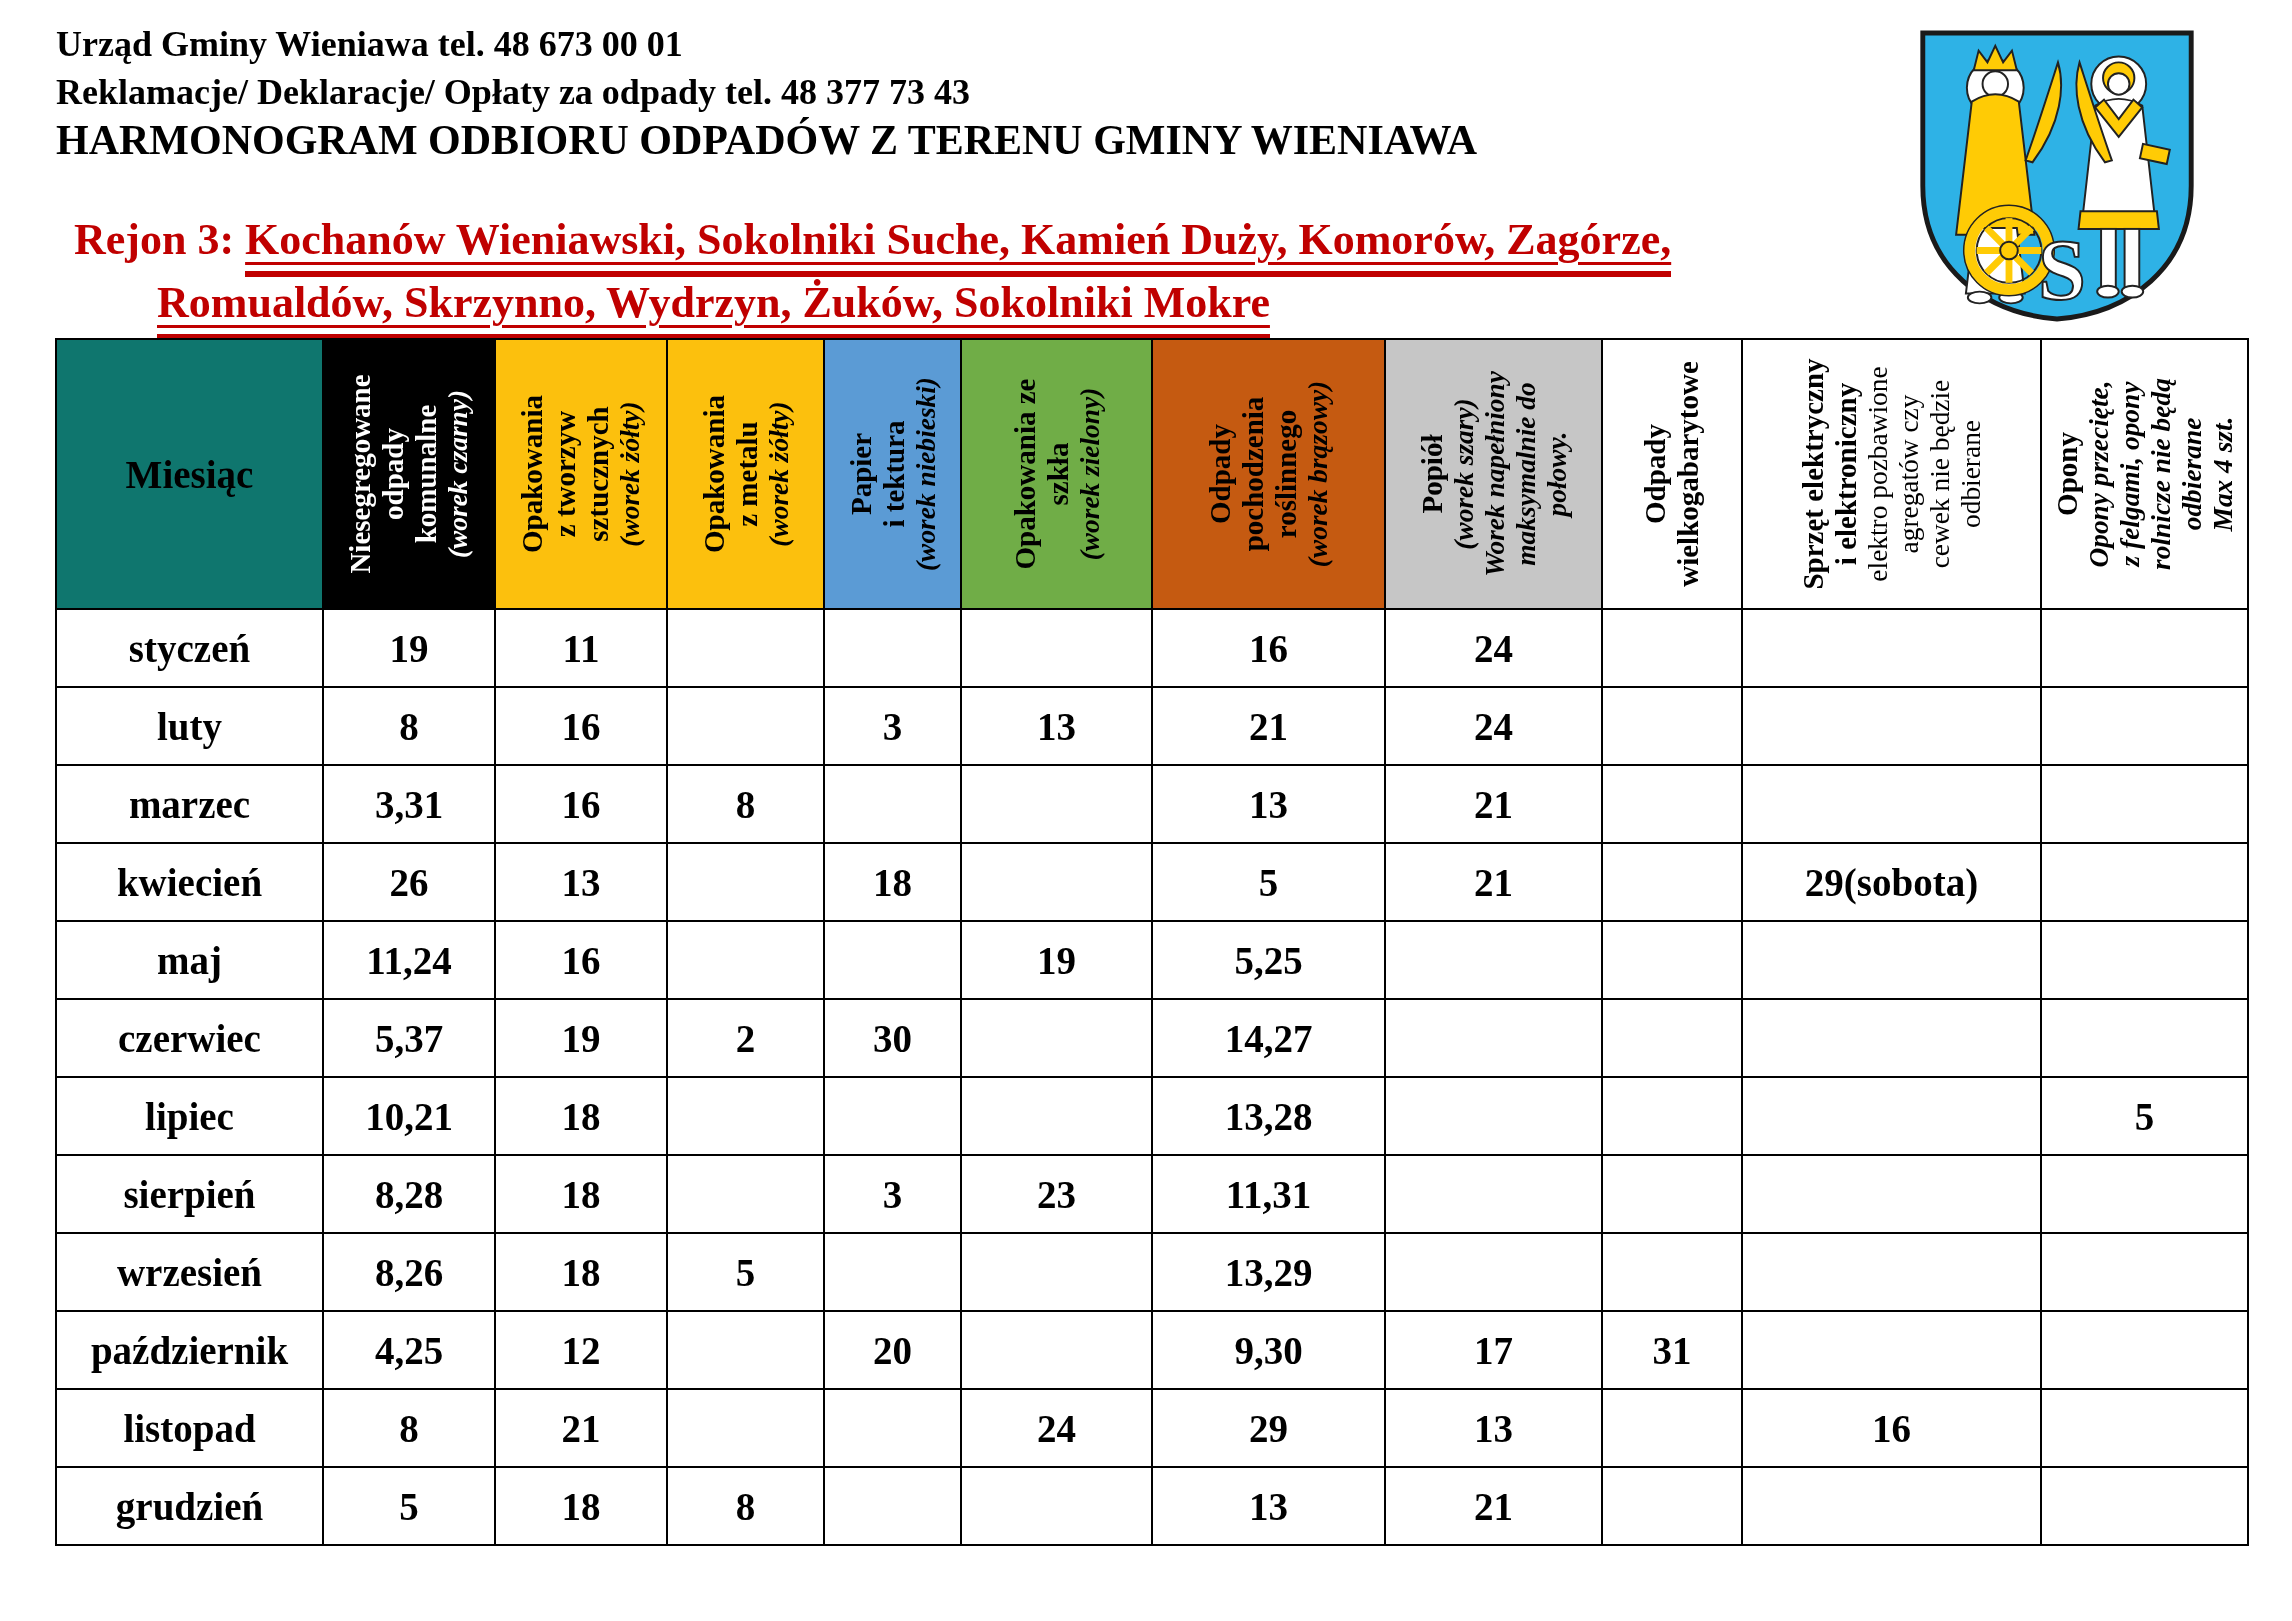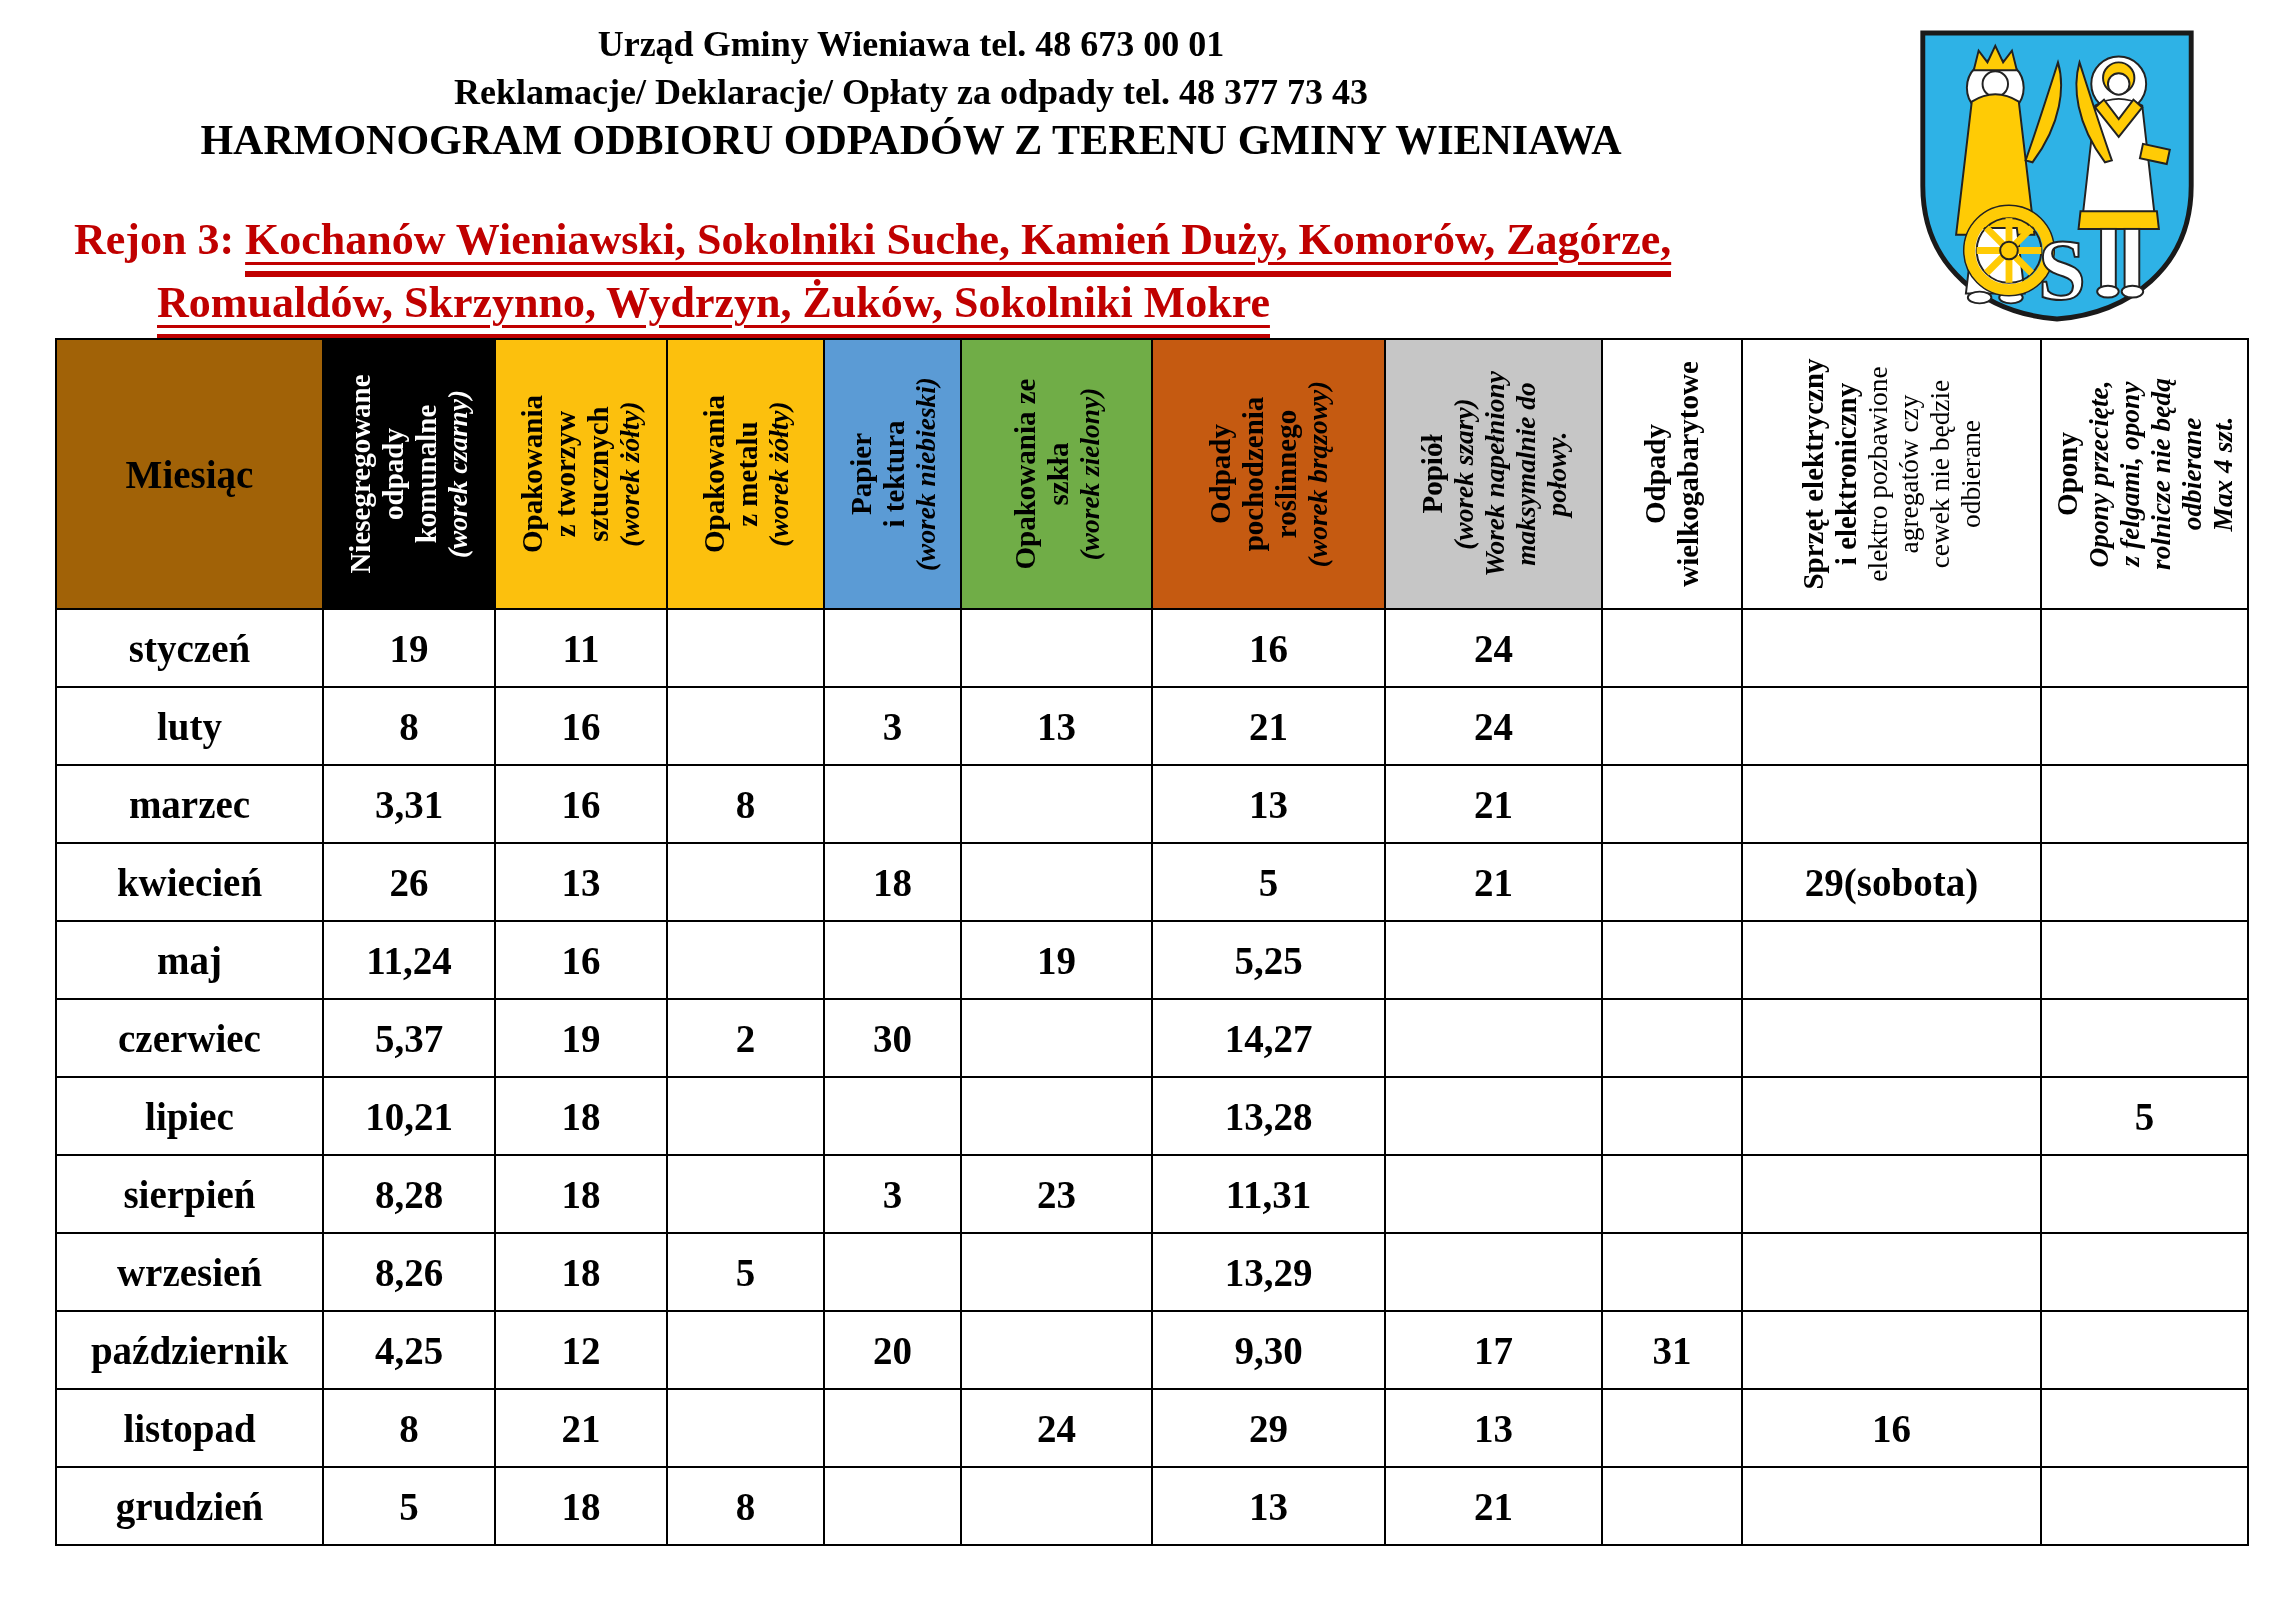--- a/index.html
+++ b/index.html
@@ -1,21 +1,21 @@
 <!DOCTYPE html>
 <html><head>
 <meta charset="utf-8">
 <style>
   html,body{margin:0;padding:0;}
   body{
     width:2293px;height:1621px;background:#ffffff;position:relative;
     font-family:"Liberation Serif", serif;color:#000;overflow:hidden;
   }
   
-  .titles{position:absolute;left:56px;top:19.6px;width:1710px;text-align:center;font-weight:bold;}
+  .titles{position:absolute;left:56px;top:19.6px;width:1710px;font-weight:bold;}
   .t-line{line-height:48px;}
   .t-sm{font-size:36px;}
   .t-lg{font-size:42px;}
   .t-md{font-size:38px;}
   
   .rejon{position:absolute;left:74px;top:216px;font-weight:bold;font-size:44px;line-height:1.08;}
   .rejon-line{margin-bottom:15.7px;white-space:nowrap;}
   .rejon-line2{margin-left:83px;}
   .uline{
     text-decoration:underline;
@@ -27,21 +27,21 @@
   
   .crest{position:absolute;left:1913px;top:23.5px;width:288px;height:306px;}
   
   .tblwrap{position:absolute;left:55px;top:338px;}
   table{border-collapse:collapse;table-layout:fixed;width:2191px;border:2.9px solid #000;}
   th,td{border:2px solid #000;padding:0;margin:0;}
   thead th{height:268px;position:relative;overflow:hidden;vertical-align:middle;}
   tbody td{height:76px;text-align:center;vertical-align:middle;
            font-weight:bold;font-size:39px;border-top-width:2.9px;}
   td.month{font-size:39px;}
-  th.monthhead{font-size:39px;font-weight:bold;text-align:center;background:#a16207;}
+  th.monthhead{font-size:39px;font-weight:bold;text-align:center;background:#0f766e;}
   .rot{
     position:absolute;left:50%;top:50%;width:251px;
     transform:translate(-50%,-50%) rotate(-90deg);
     text-align:center;
   }
   .hb{font-weight:bold;font-size:29px;line-height:33px;}
   .hp{font-weight:normal;font-size:27.4px;line-height:31px;}
   .hi{font-style:italic;font-size:27.4px;line-height:31px;}
   .hbi{font-weight:bold;font-style:italic;font-size:27.4px;line-height:31px;}
   col.w0{width:267px}col.w1{width:172px}col.w2{width:172px}col.w3{width:157px}

